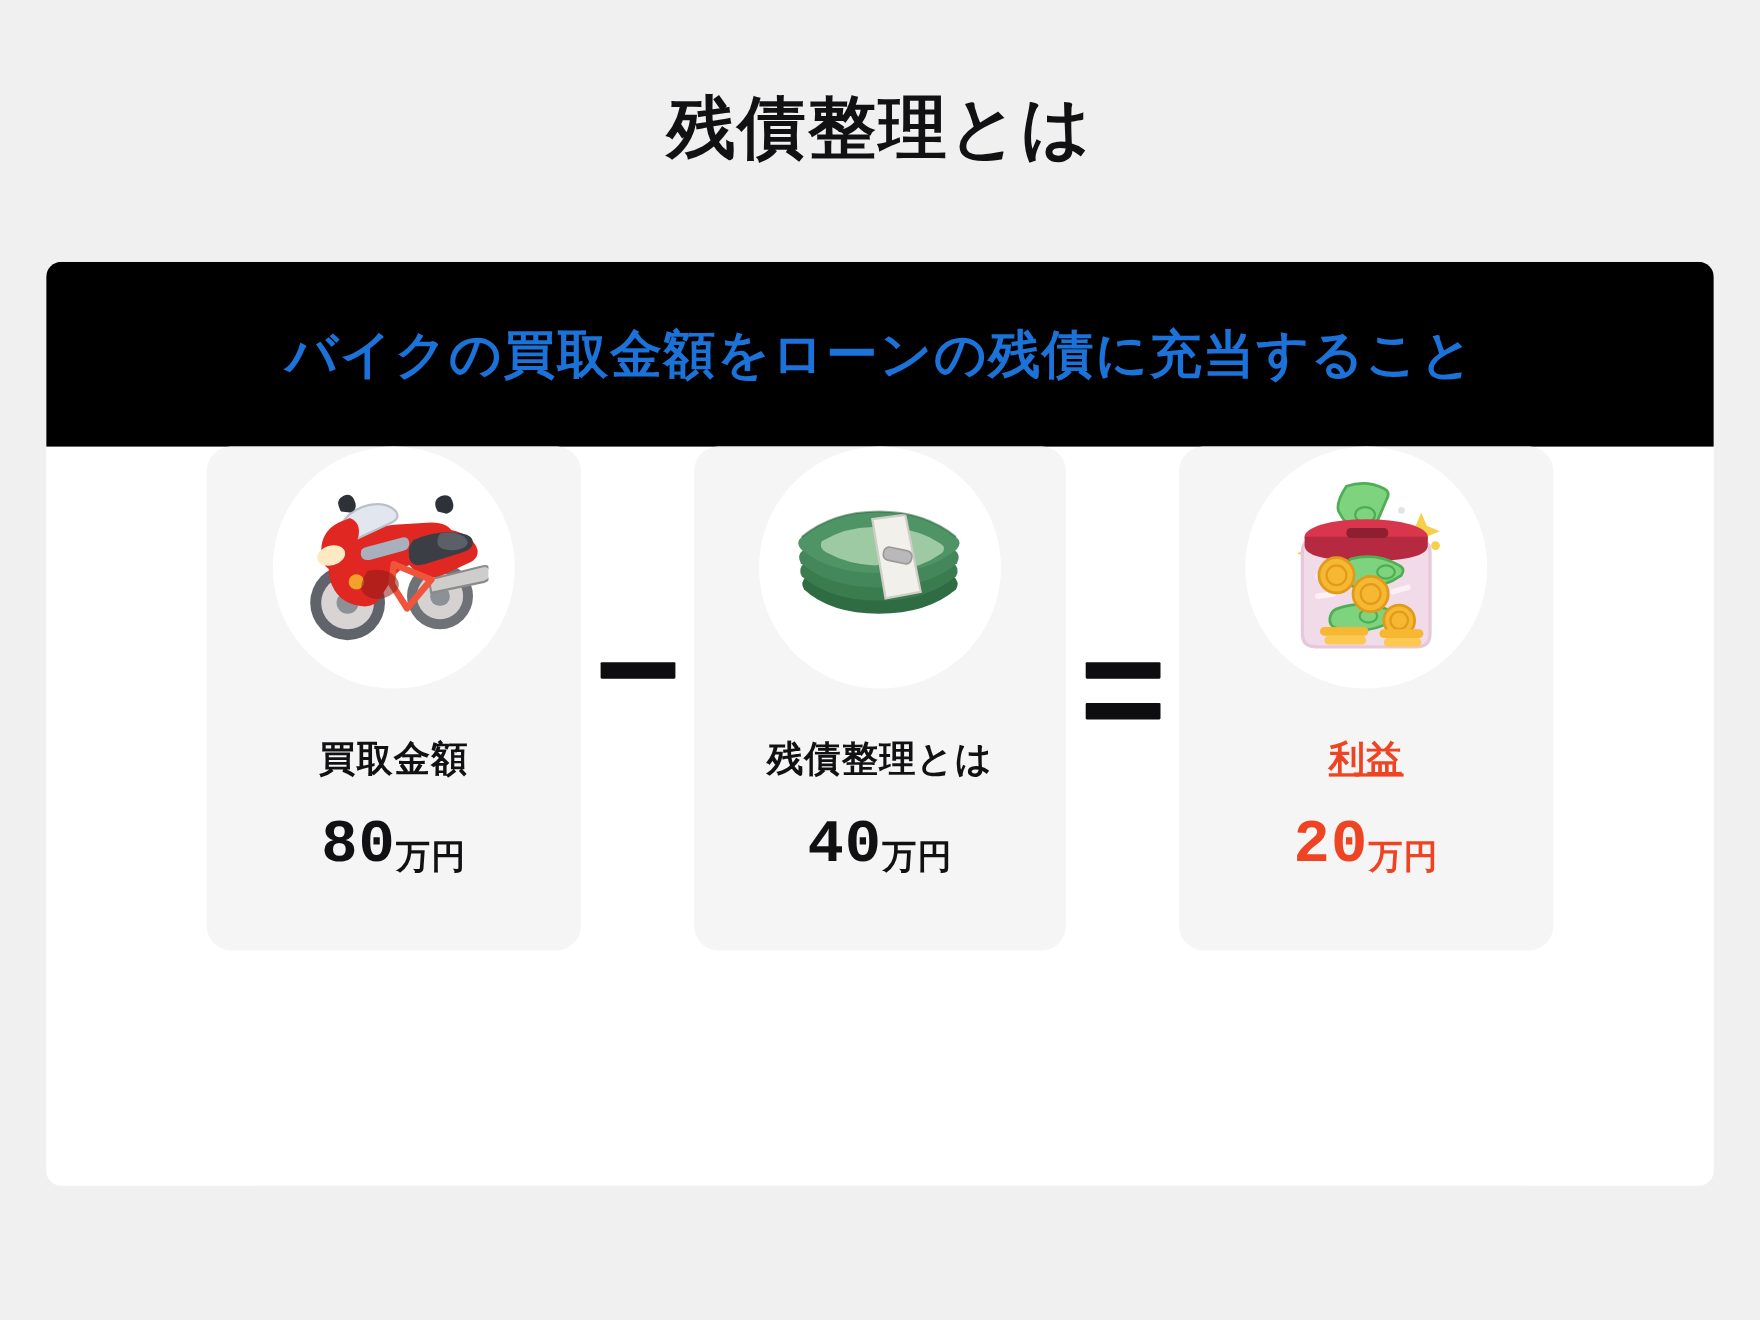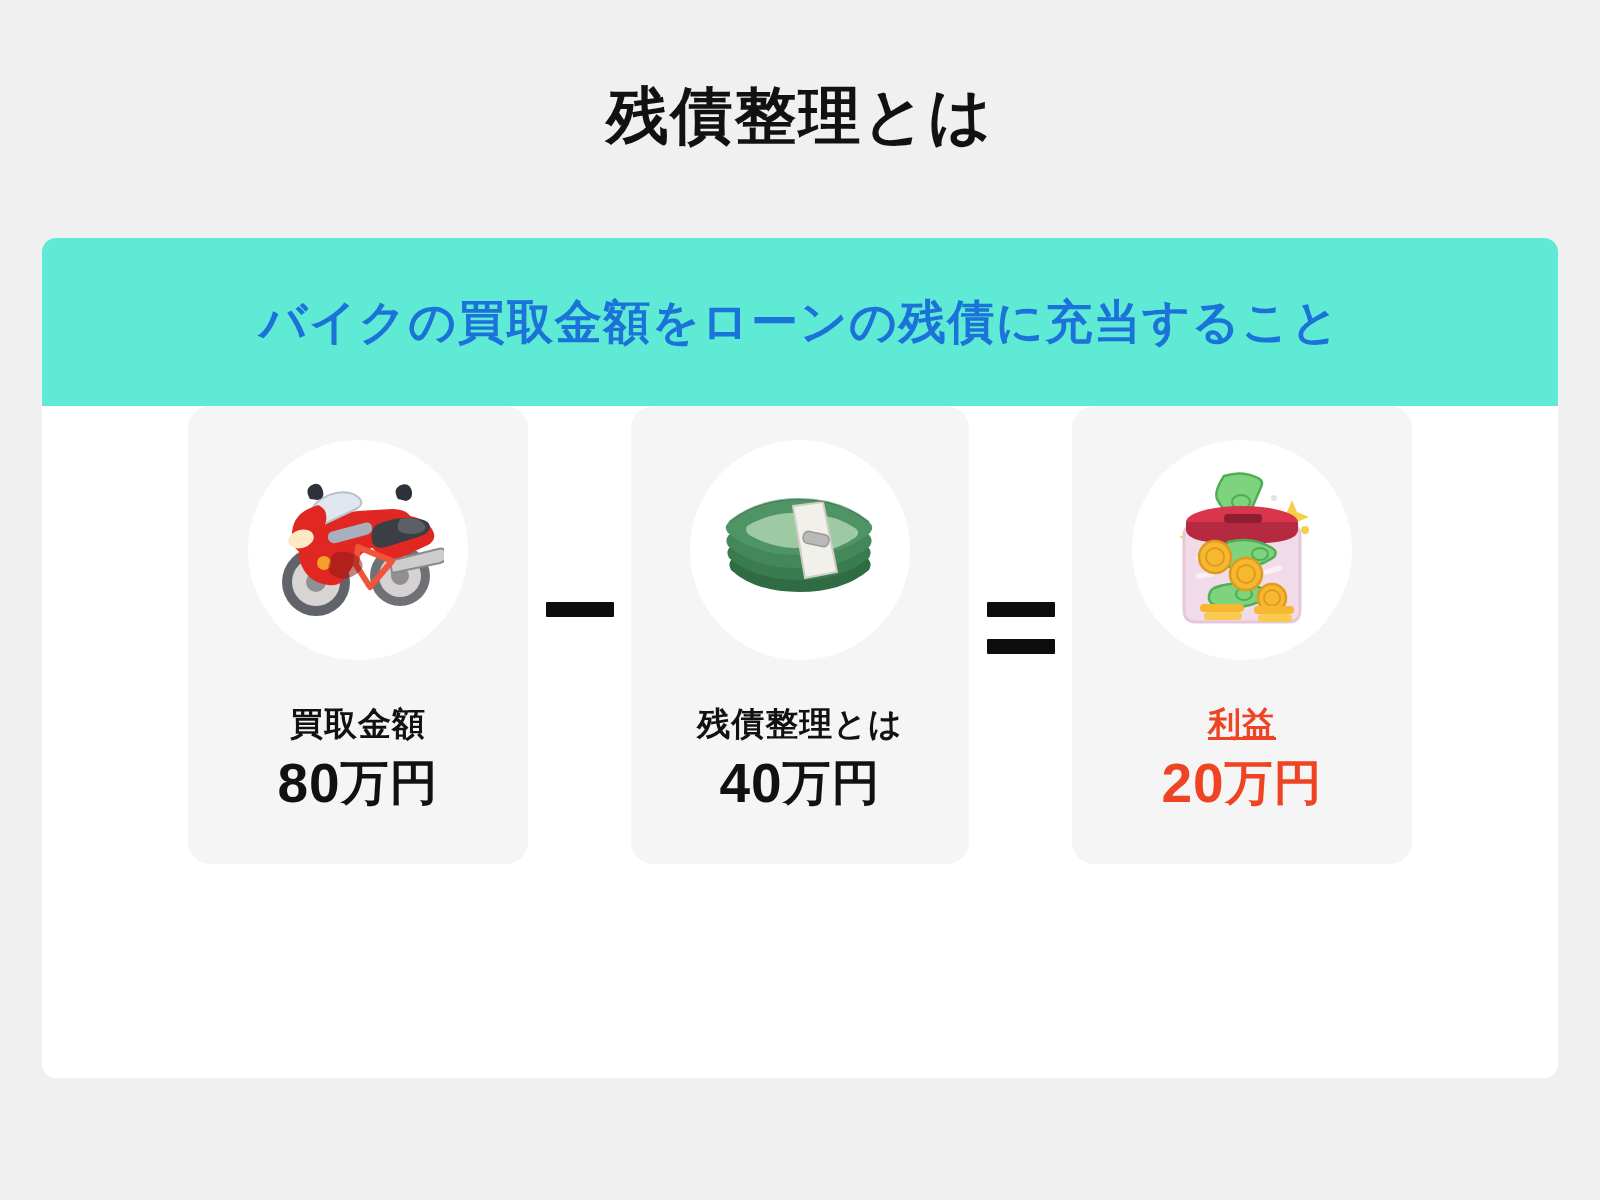--- a/index.html
+++ b/index.html
@@ -23,21 +23,21 @@
   .panel{
     position:absolute; left:42px; top:238px;
     width:1516px; height:840px;
     background:#ffffff;
     border-radius:14px;
     overflow:hidden;
   }
   .banner{
     position:absolute; left:0; top:0;
     width:1516px; height:168px;
-    background:#5eead4;
+    background:#000000;
     display:flex; align-items:center; justify-content:center;
   }
   .banner-text{
     font-size:47px; font-weight:700; color:#1b72d8;
     letter-spacing:1.5px; white-space:nowrap;
   }
 
   
   .row{
     position:absolute; left:0; top:168px;
@@ -46,46 +46,46 @@
   }
 
   .cardwrap{ position:relative; }
 
   .card{
     width:340px; height:458px;
     background:#f5f5f5;
     border-radius:22px;
     display:flex; flex-direction:column;
     align-items:center;
-    padding-top:34px;
   }
   .card.wide{ width:338px; }
 
   .iconcircle{
     width:220px; height:220px;
     border-radius:50%;
     background:#ffffff;
     display:flex; align-items:center; justify-content:center;
     position:relative;
   }
   .iconcircle svg{ display:block; }
 
   .card-label{
     margin-top:42px;
     font-size:33px; font-weight:700; color:#111113;
     letter-spacing:1px; white-space:nowrap;
   }
   .card-amount{
-    margin-top:4px;
+    margin-top:24px;
     font-weight:700; color:#111113;
     display:flex; align-items:flex-end; justify-content:center;
     white-space:nowrap;
+    font-family:Liberation Mono, monospace;
   }
   .amt-num{ font-size:55px; letter-spacing:1px; }
-  .amt-unit{ font-size:48px; letter-spacing:1px; }
+  .amt-unit{ font-size:31px; letter-spacing:1px; }
 
   .card.profit .card-label{ color:#ee4423;text-decoration:underline; }
   .card.profit .card-amount{ color:#ee4423; }
 
   
   .op{
     width:103px;
     align-self:flex-start;
     margin-top:196px;
     display:flex; align-items:center; justify-content:center;

